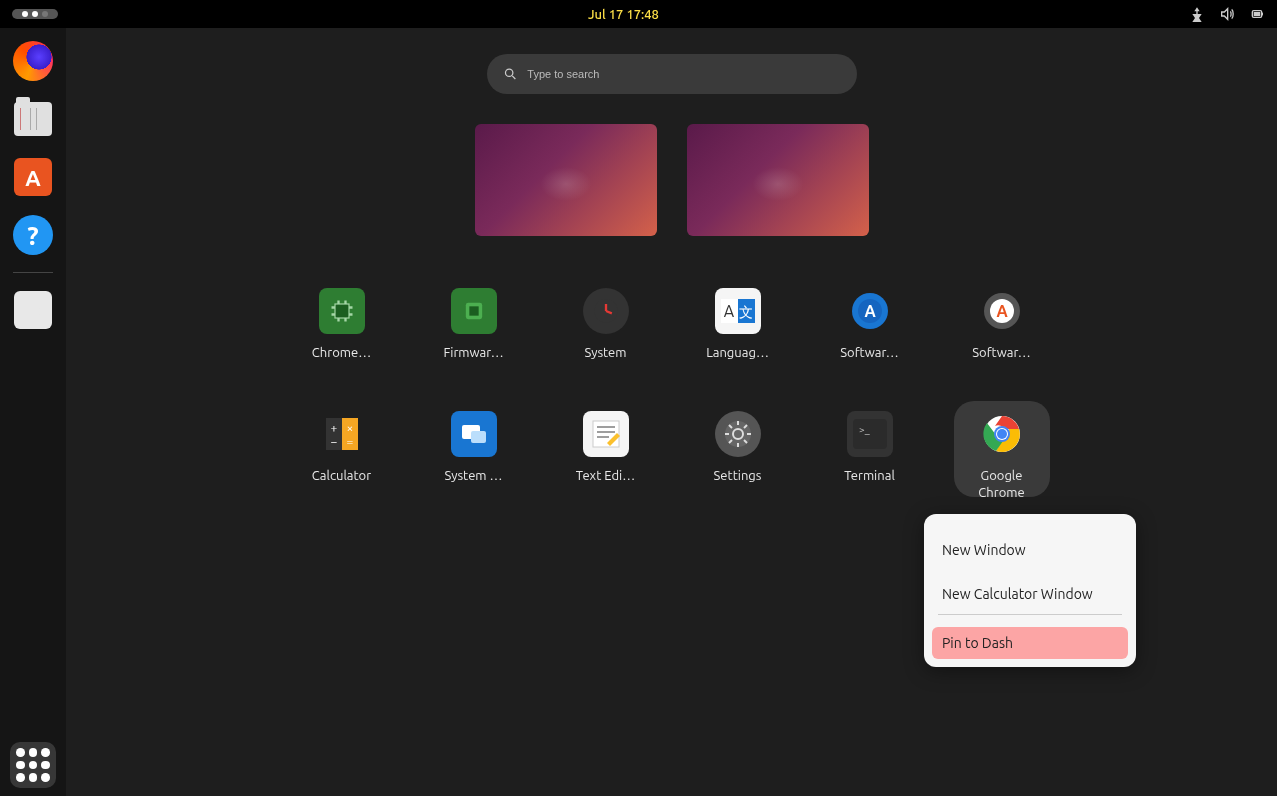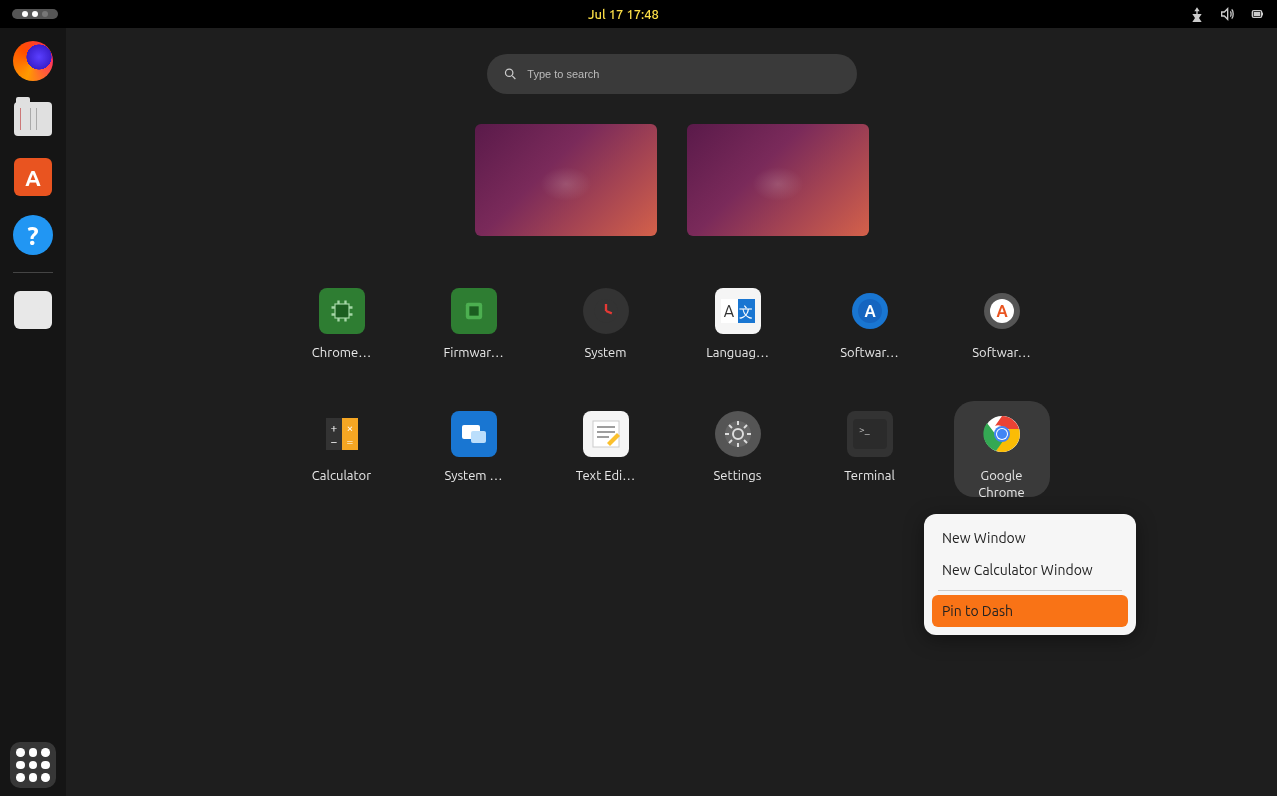--- a/index.html
+++ b/index.html
@@ -176,22 +176,23 @@
     box-shadow: 0 4px 20px rgba(0,0,0,0.4);
     padding: 8px;
     color: #222;
     font-size: 14px;
     z-index: 50;
   }
   .context-item {
     padding: 8px 10px;
     border-radius: 6px;
     cursor: pointer;
-  }
-  .context-item.hover { background: #f97316; }
+    margin-top: 12px;
+  }
+  .context-item.hover { background: #fca5a5; }
   .context-sep { height:1px; background:#ccc; margin:4px 6px; }
 
   
   .ico-firefox {
     width:40px;height:40px;border-radius:50%;
     background: radial-gradient(circle at 65% 40%, #5a3fff 0%, #3a1fcc 35%, transparent 36%),
                 conic-gradient(from 200deg, #ff9a00, #ff4e00, #ff2a68, #ff9a00);
   }
   .ico-files {
     width:38px;height:34px;background:#e0e0e0;border-radius:4px;position:relative;

